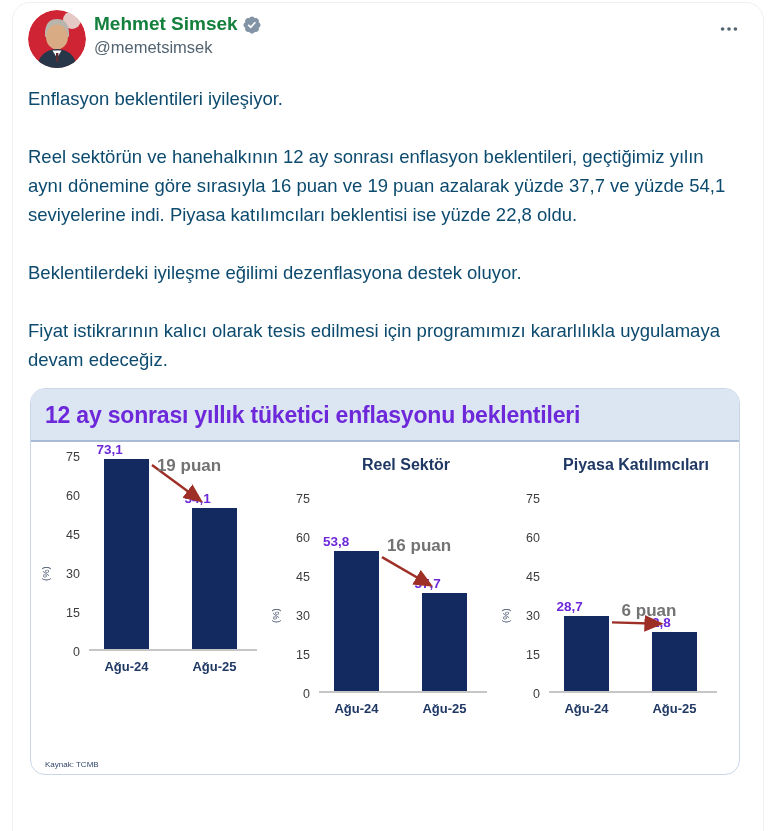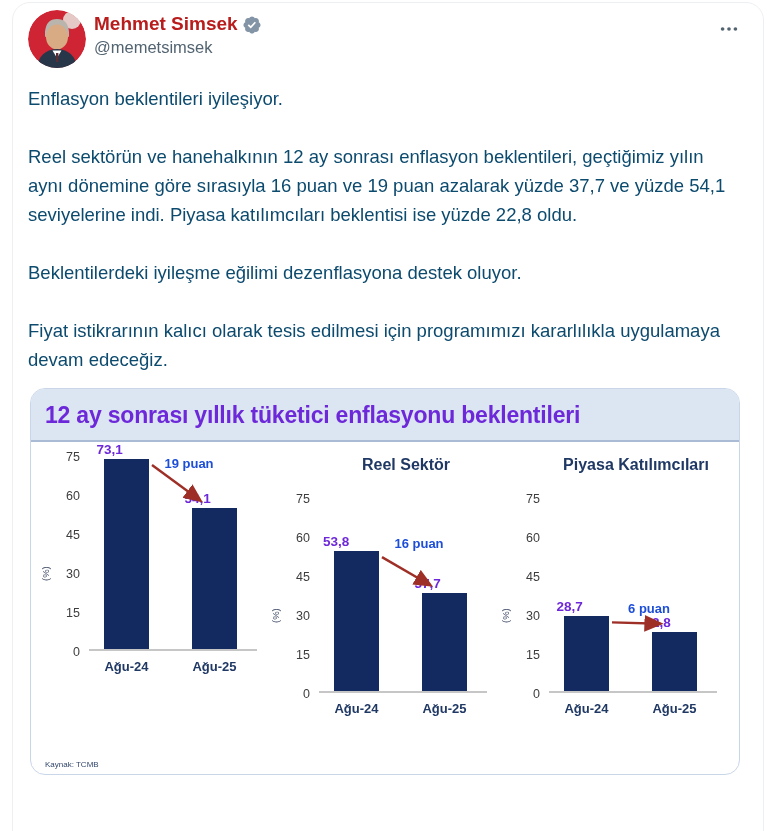--- a/index.html
+++ b/index.html
@@ -8,21 +8,21 @@
   .tweet { position:relative; width:770px; height:831px; }
   .tweet-frame { position:absolute; left:12px; top:2px; width:752px; height:880px;
     border:1px solid #edf0f3; border-radius:18px; pointer-events:none; }
   .content { position:relative; padding:10px 30px 0 28px; }
 
   
   .tweet-header { display:flex; align-items:flex-start; }
   .avatar { width:58px; height:58px; border-radius:50%; overflow:hidden; flex:0 0 58px; cursor:pointer; }
   .names { margin-left:8px; padding-top:3px; }
   .name-row { display:flex; align-items:center; gap:4px; }
-  .author { font-size:19px; font-weight:bold; color:#b91c1c; }
+  .author { font-size:19px; font-weight:bold; color:#15803d; }
   .badge { width:20px; height:20px; margin-top:1px; }
   .handle { font-size:16.5px; color:#536471; margin-top:3px; }
   .more { margin-left:auto; margin-top:8px; color:#536471; cursor:pointer; }
 
   
   .tweet-body { margin-top:16px; width:706px; }
   .tweet-body p { font-size:18.5px; line-height:29px; color:#0c4a6e; margin:0 0 29px 0; }
   .tweet-body p:last-child { margin-bottom:2px; }
 
   
@@ -41,21 +41,21 @@
     transform-origin:left bottom; font-size:9.5px; color:#44506b; }
   .yticks { position:relative; width:36px; height:195px; }
   .ytick { position:absolute; right:9px; font-size:12.5px; color:#3d3d3d; }
   .plot { position:relative; width:168px; height:195px; border-bottom:2px solid #c6c6c6; }
   .bar { position:absolute; bottom:0; width:45px; background:#132a61; }
   .vlabel { position:absolute; width:60px; text-align:left;
     font-size:13.5px; font-weight:bold; color:#6d28d9; }
   .xlabel { position:absolute; top:203px; width:80px; text-align:center;
     font-size:13px; font-weight:bold; color:#1f3864; }
   .dlabel { position:absolute; left:58px; width:84px; text-align:center;
-    font-size:13px; font-weight:bold; color:#1d4ed8; }
+    font-size:17px; font-weight:bold; color:#737373; }
   .arrow { position:absolute; left:0; top:0; overflow:visible; }
   .source { position:absolute; left:14px; bottom:5px; font-size:8px; color:#33476b;margin-top:28px; }
 </style>
 </head>
 <body>
 
 <div class="tweet">
   <div class="tweet-frame"></div>
   <div class="content">
 

